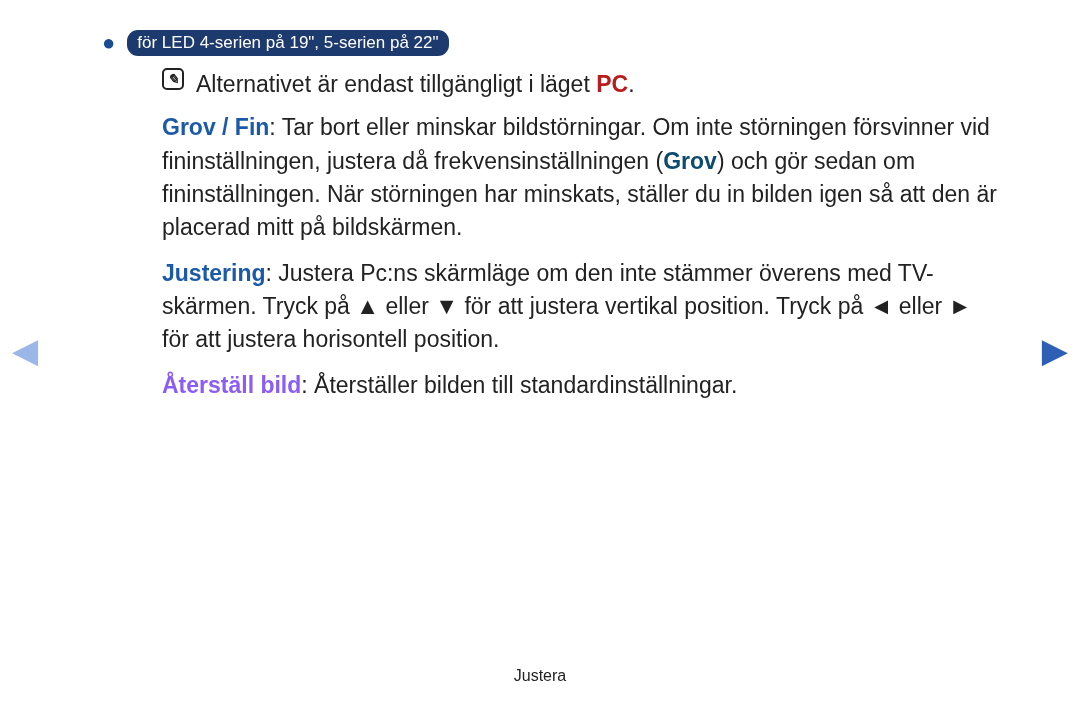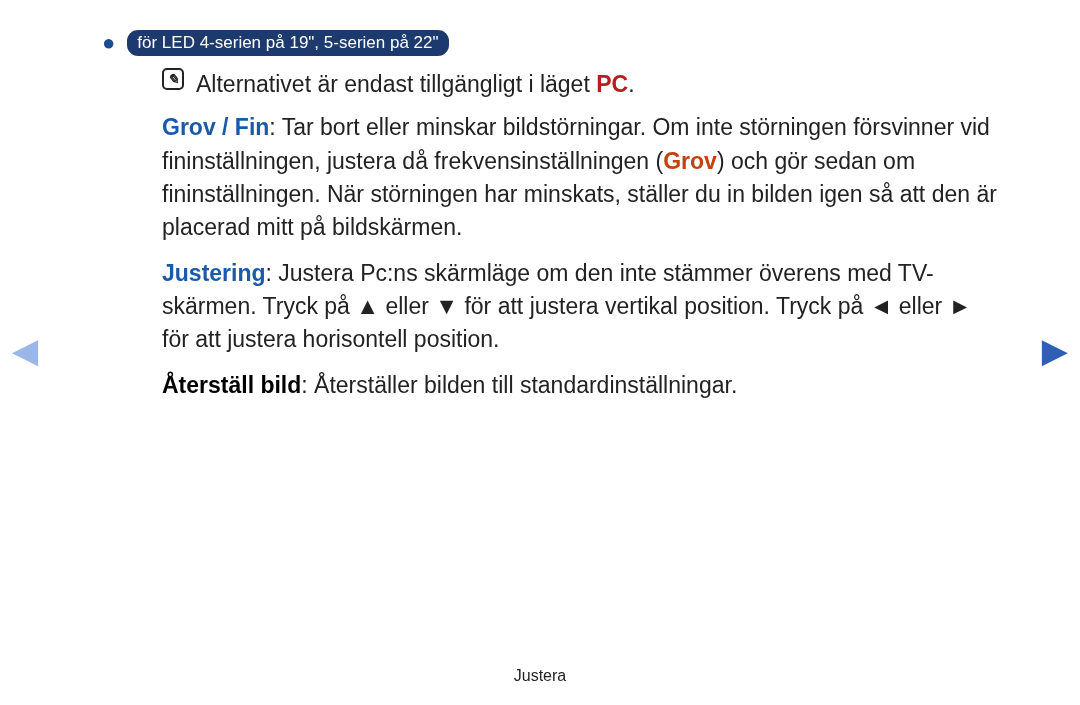--- a/index.html
+++ b/index.html
@@ -7,23 +7,23 @@
   .content { padding: 30px 80px 0 120px; }
   .heading-row { display: flex; align-items: center; gap: 10px; margin-bottom: 12px; }
   .bullet { color: #1a4d8f; font-size: 22px; line-height: 1; margin-left: -18px; margin-right: 2px; }
   .heading { color: #1a5aa8; font-weight: bold; font-size: 26px; }
   .badge { background: #1d3a6e; color: #fff; font-size: 17px; padding: 3px 10px; border-radius: 11px; }
   .note-row { display: flex; align-items: flex-start; gap: 12px; margin: 0 0 10px 42px; }
   .note-icon { width: 22px; height: 22px; border: 2px solid #222; border-radius: 5px; display: flex; align-items: center; justify-content: center; font-size: 14px; font-weight: bold; color: #222; flex-shrink: 0; font-style: italic; }
   .body-text { font-size: 23px; line-height: 1.45; color: #222; margin: 0 0 12px 42px; }
   .pc { color: #b91c1c; font-weight: bold; }
   .grov-fin { color: #1a5aa8; font-weight: bold; }
-  .grov { color: #c2410c; font-weight: bold; }
+  .grov { color: #0c4a6e; font-weight: bold; }
   .position-lbl { color: #1a5aa8; font-weight: bold; }
-  .reset-lbl { color: #000000; font-weight: bold; }
+  .reset-lbl { color: #8b5cf6; font-weight: bold; }
   .nav-left, .nav-right { position: absolute; top: 330px; font-size: 34px; }
   .nav-left { left: 12px; color: #9bb7e8; }
   .nav-right { right: 12px; color: #2e5fb5; }
   .footer { position: absolute; bottom: 20px; width: 100%; text-align: center; font-size: 16px; color: #222; }
 </style>
 </head>
 <body>
 
 <div class="content">
   <div class="heading-row">

